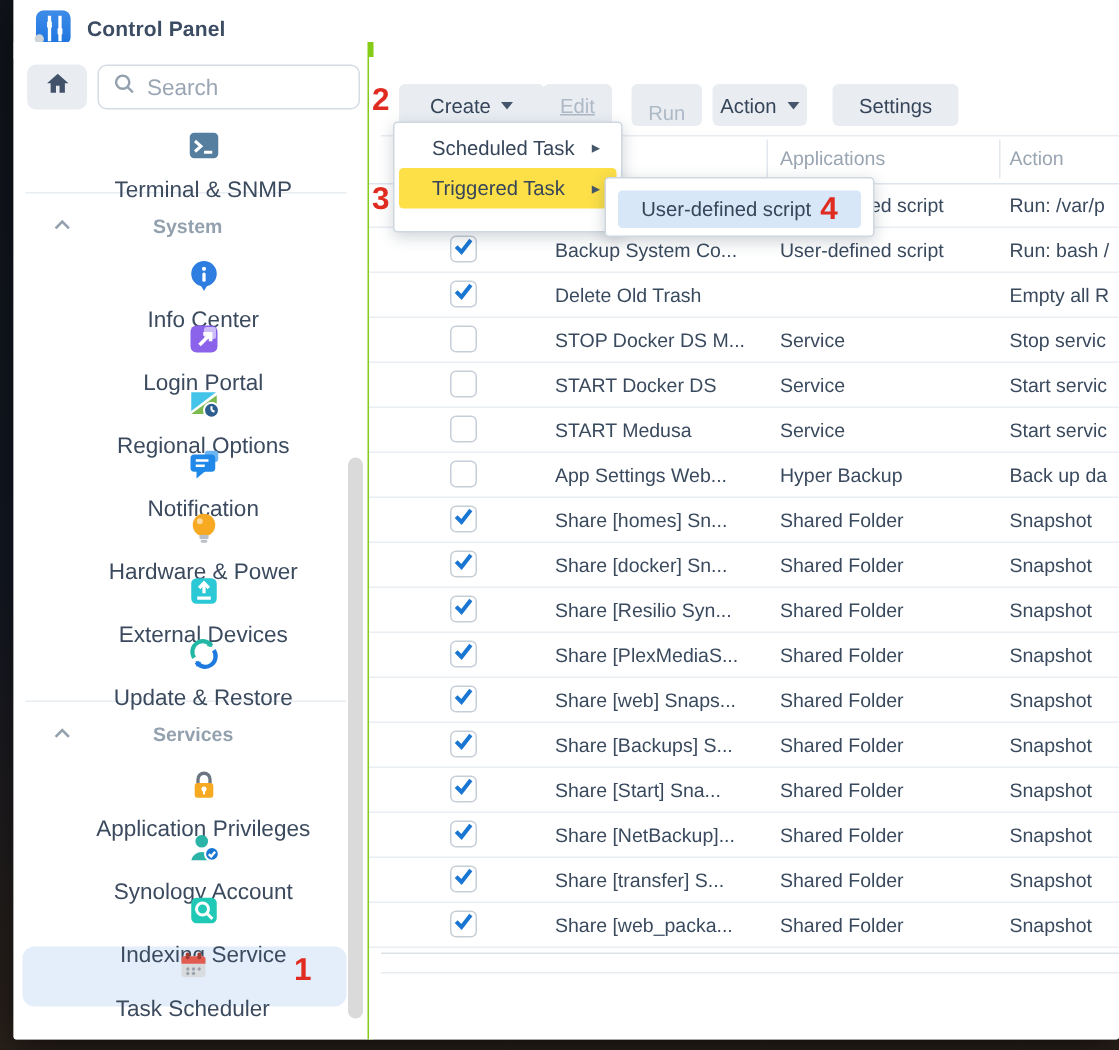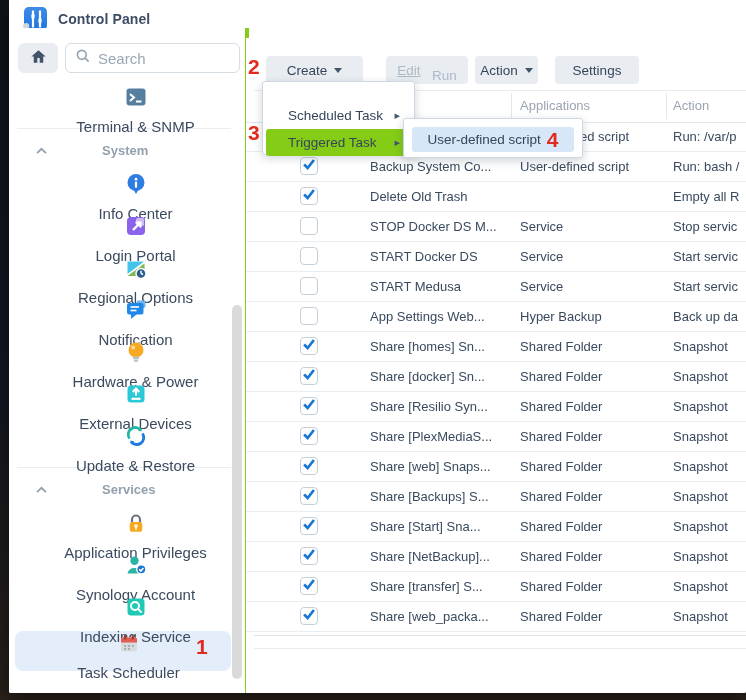--- a/index.html
+++ b/index.html
@@ -46,21 +46,21 @@
   .hline{position:absolute;height:1px;background:#e7ecf1;}
   .grid-header-label{position:absolute;top:60px;font-size:13px;color:#9aa5b2;}
   .vsep{position:absolute;top:55px;height:26px;width:1px;background:#e2e8ee;}
   .rows{position:absolute;left:0;top:84px;right:0;}
   .row{position:relative;height:29px;border-bottom:1px solid #e9eef3;}
   .row .cell{position:absolute;top:0;height:29px;display:flex;align-items:center;font-size:13px;color:#3a4a5e;white-space:nowrap;overflow:hidden;}
   .cb{position:absolute;left:54px;top:5px;width:18px;height:18px;border:1.5px solid #c6cfd8;border-radius:4px;background:#fff;box-sizing:border-box;display:flex;align-items:center;justify-content:center;}
   
   .menu{position:absolute;background:#fff;border:1px solid #cfd8e0;border-radius:3px;box-shadow:0 3px 10px rgba(40,60,80,.22);z-index:10;}
   .menu-item{position:relative;height:27px;margin:0 3px;border-radius:3px;display:flex;align-items:center;padding-left:22px;font-size:13.5px;color:#36455a;cursor:pointer;}
-  .menu-item.hl{background:#84cc16;}
+  .menu-item.hl{background:#fde047;}
   .menu-item .arrow{position:absolute;right:11px;font-size:11px;color:#44576b;}
   .submenu-item{height:25px;margin:0 8px;border-radius:3px;display:flex;align-items:center;justify-content:center;gap:6px;font-size:13.5px;color:#36455a;cursor:pointer;}
   .submenu-item.hl{background:#d7e7f8;}
   
   .ann{position:absolute;font-size:21px;font-weight:700;color:#e02b20;line-height:1;z-index:20;}
 </style>
 </head>
 <body>
 
 <div class="stage">
@@ -262,21 +262,21 @@
       <div class="side-scroll"></div>
       <div class="ann" style="left:187px;top:608px;">1</div>
     </div>
 
     <div class="main">
       <div id="toolbar">
           <button class="tbtn" style="left: 20px; width: 97px;">
             <span>Create</span>
             <span class="caret"></span>
           </button>
-          <button class="tbtn disabled" style="left: 140px; width: 46px; text-decoration: underline;">
+          <button class="tbtn disabled" style="left: 116px; width: 46px; text-decoration: underline;">
             <span>Edit</span>
           </button>
           <button class="tbtn disabled" style="left: 175px; width: 47px; align-items: flex-end;">
             <span>Run</span>
           </button>
           <button class="tbtn" style="left: 229px; width: 63px;">
             <span>Action</span>
             <span class="caret"></span>
           </button>
           <button class="tbtn" style="left: 309px; width: 84px;">
@@ -444,21 +444,21 @@
             </div>
             <div class="cell" style="left: 124px; width: 145px;">Share [web_packa...</div>
             <div class="cell" style="left: 274px; width: 145px;">Shared Folder</div>
             <div class="cell" style="left: 427px; width: 82px;">Snapshot</div>
           </div>
         </div>
 
       <div class="hline" style="top:597px;left:8px;right:0;background:#dde3ea;"></div>
       <div class="hline" style="top:610px;left:8px;right:0;"></div>
 
-      <div class="menu" style="left:16px;top:43px;width:153px;height:74px;padding-top:20px;box-sizing:border-box;" id="create-menu">
+      <div class="menu" style="left:16px;top:43px;width:153px;height:74px;padding-top:3px;box-sizing:border-box;" id="create-menu">
           <div class="menu-item">
             <span>Scheduled Task</span>
             <span class="arrow">▸</span>
           </div>
           <div class="menu-item hl">
             <span>Triggered Task</span>
             <span class="arrow">▸</span>
           </div>
         </div>
       <div class="ann" style="left:2px;top:84px;">3</div>

